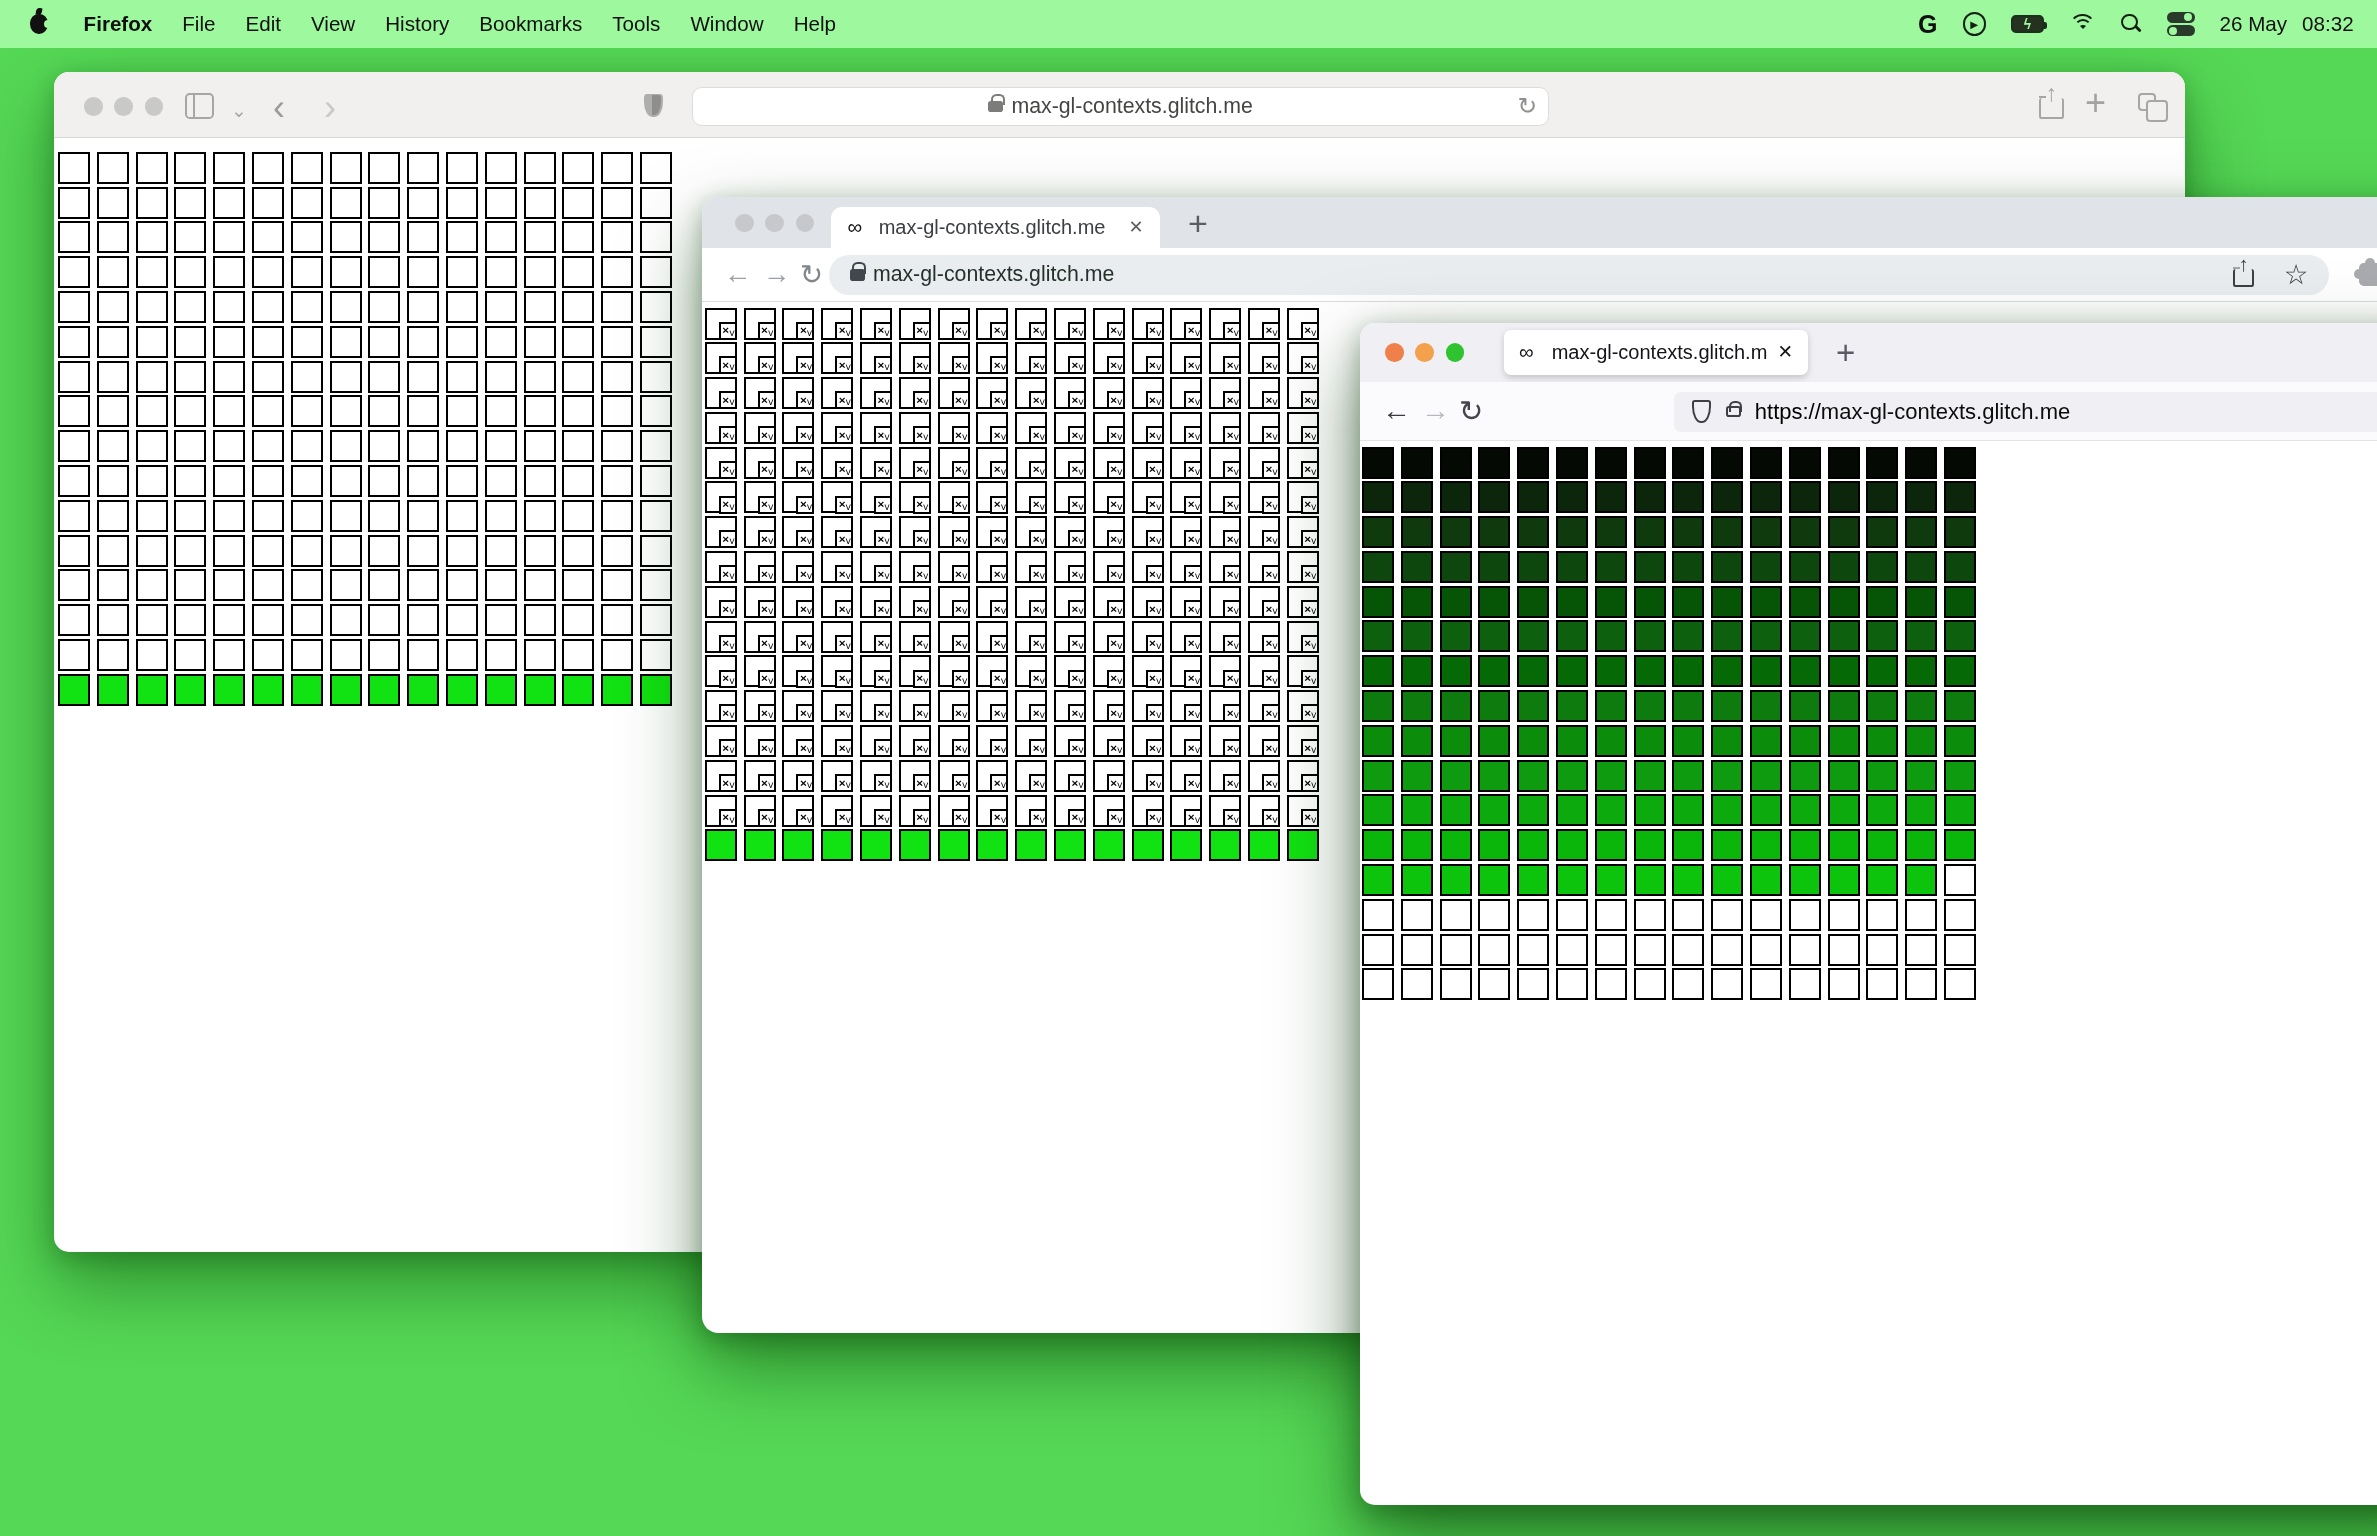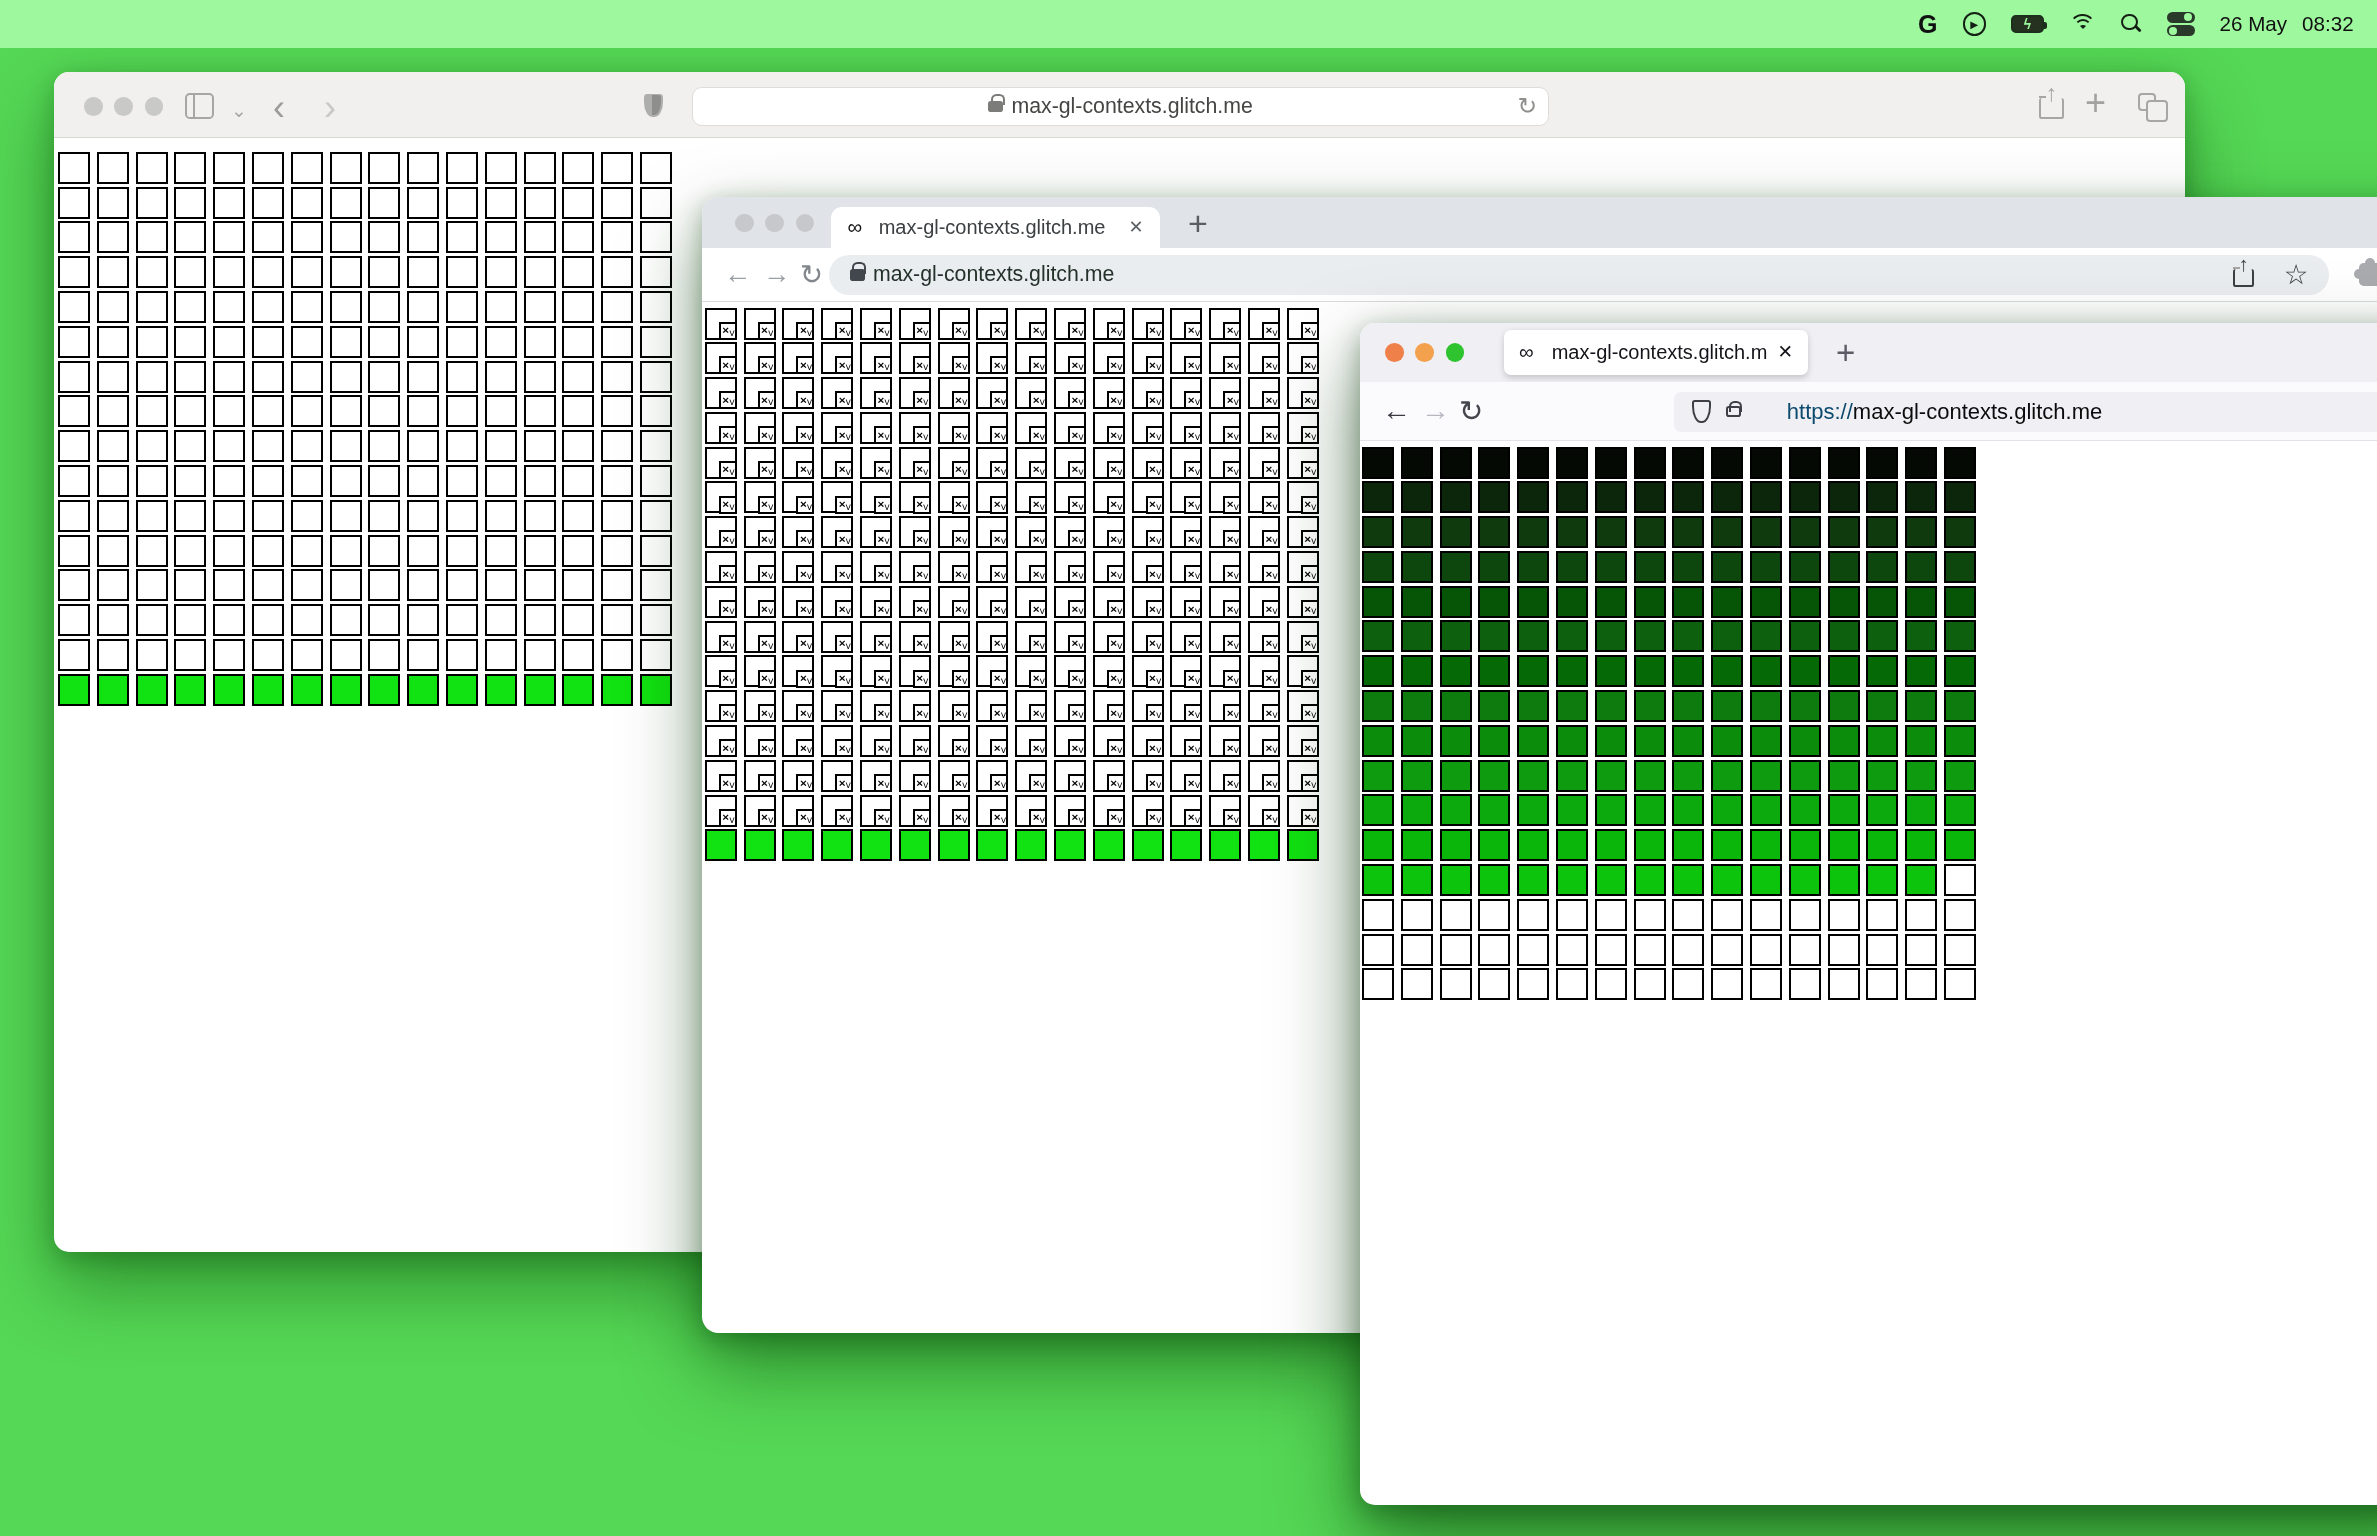--- a/index.html
+++ b/index.html
@@ -137,30 +137,42 @@
   .ff-tab .x{font-size:18.6px;color:#15141a;margin-left:9.6px;}
   .ff-newtab{position:absolute;left:476px;top:11px;font-size:33px;color:#5b5b66;font-weight:300;}
   .ff-toolbar{position:relative;height:59px;background:#fbfbfe;border-bottom:1.4px solid #e2e2e8;}
   .ff-toolbar .nav{position:absolute;top:12.4px;font-size:29px;}
   .ff-urlfield{position:absolute;left:314px;top:9.6px;width:826px;height:40px;background:#f0f0f4;
     border-radius:6.9px;display:flex;align-items:center;padding:0 18px;font-size:22px;}
   .ff-shield{position:relative;width:19px;height:23.4px;border:2.1px solid #3f3f47;
     border-radius:2.8px 2.8px 9px 9px / 2.8px 2.8px 16.5px 16.5px;margin-right:15px;}
   .ff-urlfield .lock-ico{background:transparent;border:2.1px solid #3f3f47;width:15px;height:11px;margin-right:13.8px;}
   .ff-urlfield .lock-ico::before{border-color:#3f3f47;width:8.3px;height:8.3px;left:1.4px;}
-  .ff-scheme{color:#0c4a6e;margin-left:32px;}
+  .ff-scheme{color:#000000;}
   .ff-host{color:#0c0c0d;}
   .ff-body{padding:5.5px 0 0 2.1px;}
 </style>
 </head>
 <body>
 
 <div id="screen">
 
   <div class="menubar">
+    <div class="left">
+      <span class="apple-icon"></span>
+      <span class="menu-app">Firefox</span>
+      <span class="menu-item">File</span>
+      <span class="menu-item">Edit</span>
+      <span class="menu-item">View</span>
+      <span class="menu-item">History</span>
+      <span class="menu-item">Bookmarks</span>
+      <span class="menu-item">Tools</span>
+      <span class="menu-item">Window</span>
+      <span class="menu-item">Help</span>
+    </div>
     <div class="right">
       <span class="g-icon">G</span>
       <span class="play-icon">▶</span>
       <span class="battery-icon">ϟ</span>
       <span class="wifi-icon">
           <span class="a1"></span>
           <span class="a2"></span>
           <span class="a3"></span>
         </span>
       <span class="search-icon"></span>

